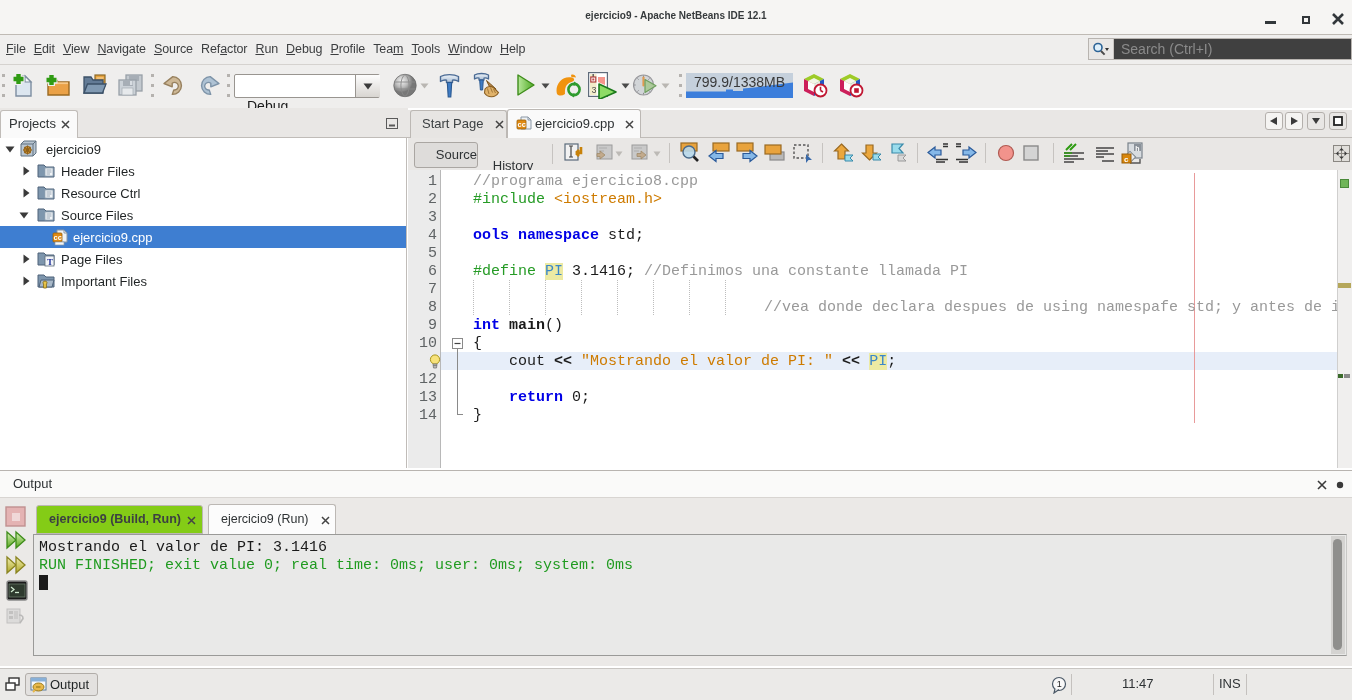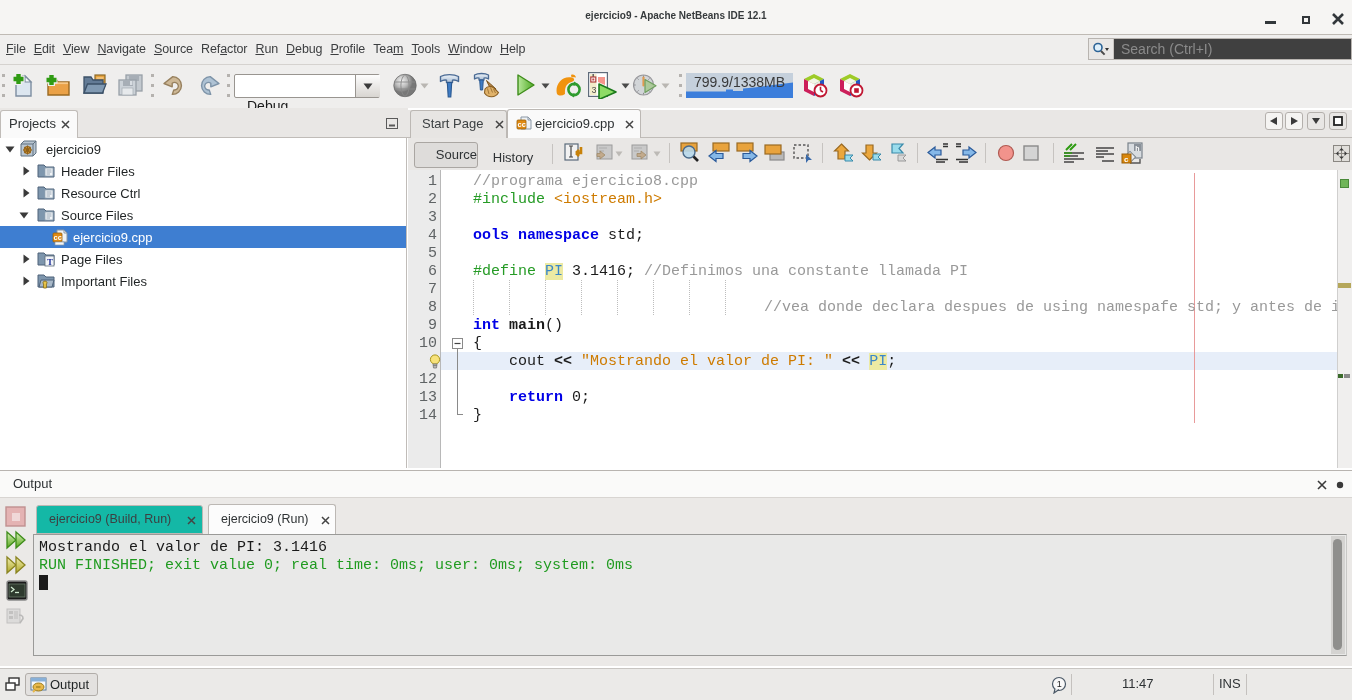--- a/index.html
+++ b/index.html
@@ -349,21 +349,21 @@
         </svg>
       </div>
   <div class="ab" style="left:921px;top:4px;width:18px;height:18px;background:#e8e6e4;border:1px solid #b4b0ac;border-radius:3px;box-sizing:border-box;">
         <svg class="ab" style="left:3px;top:3px;" width="10" height="10" viewBox="0 0 10 10">
           <rect x="1" y="1" width="8" height="8" fill="#fff" stroke="#222" stroke-width="1.8"></rect>
         </svg>
       </div>
 
   <div class="ab" style="left:0;top:30px;width:944px;height:32px;background:#e9e7e5;">
     <div class="ab" style="left:6px;top:4px;width:64px;height:26px;background:#dedcda;border:1px solid #aaa6a2;border-radius:3px;box-sizing:border-box;text-align:right;line-height:24px;font-size:13px;color:#2e3234;">Source</div>
-    <div class="ab" style="left:80px;top:8px;width:50px;height:26px;text-align:center;line-height:24px;font-size:13px;color:#2e3234;">History</div>
+    <div class="ab" style="left:80px;top:16px;width:50px;height:26px;text-align:center;line-height:24px;font-size:13px;color:#2e3234;">History</div>
     <div class="ab" style="left:144px;top:6px;width:1px;height:20px;background:#c6c3c0;"></div>
 
     <svg class="ab" style="left:156px;top:5px;" width="20" height="20" viewBox="0 0 20 20">
       <rect x="1" y="1" width="13" height="16" fill="#f2f2f2" stroke="#5a6a7a" stroke-width="1.2"></rect>
       <path d="M5 3 L9 3 M7 3 L7 14 M5 14 L9 14" stroke="#444" stroke-width="1.2" fill="none"></path>
       <path d="M17 4 L17 10 L12 10 M12 10 L15 7 M12 10 L15 13" stroke="#c8820a" stroke-width="2.6" fill="none"></path>
     </svg>
 
     <svg class="ab" style="left:186px;top:5px;" width="20" height="20" viewBox="0 0 20 20">
       <rect x="3" y="2" width="15" height="14" fill="#c9c9c9" stroke="#9b9b9b" stroke-width="1"></rect>
@@ -600,21 +600,21 @@
         </svg></div>
   <div class="ab" style="left:6px;top:139px;opacity:0.5;"><svg width="20" height="20" viewBox="0 0 20 20">
           <rect x="1" y="2" width="13" height="14" fill="#cfcfcf" stroke="#9a9a9a"></rect>
           <rect x="3" y="4" width="4" height="3" fill="#9a9a9a"></rect>
           <rect x="3" y="9" width="4" height="3" fill="#9a9a9a"></rect>
           <rect x="8" y="4" width="4" height="8" fill="#b0b0b0"></rect>
           <path d="M13 8 C17 8 18 11 16 13 L14 16" fill="none" stroke="#8a8a8a" stroke-width="1.6"></path>
         </svg></div>
 
   <div class="ab" style="left:33px;top:34px;width:1319px;height:32px;">
-    <div class="ab" style="left:3px;top:3px;width:167px;height:29px;background:#14b8a6;border:1px solid #bcb8b4;border-radius:3px 3px 0 0;box-sizing:border-box;">
+    <div class="ab" style="left:3px;top:3px;width:167px;height:29px;background:#84cc16;border:1px solid #bcb8b4;border-radius:3px 3px 0 0;box-sizing:border-box;font-weight:bold;">
       <div class="ab" style="left:12px;top:0;line-height:27px;font-size:12.5px;color:#3c4042;">ejercicio9 (Build, Run)</div>
       <svg class="ab" style="left:150px;top:10px;" width="9" height="9" viewBox="0 0 9 9">
             <path d="M1 1 L8 8 M8 1 L1 8" stroke="#444" stroke-width="1.5"></path>
           </svg>
     </div>
     <div class="ab" style="left:175px;top:2px;width:128px;height:31px;background:#fcfcfc;border:1px solid #bcb8b4;border-bottom:none;border-radius:3px 3px 0 0;box-sizing:border-box;">
       <div class="ab" style="left:12px;top:0;line-height:28px;font-size:12.5px;color:#2e3234;">ejercicio9 (Run)</div>
       <svg class="ab" style="left:112px;top:11px;" width="9" height="9" viewBox="0 0 9 9">
             <path d="M1 1 L8 8 M8 1 L1 8" stroke="#444" stroke-width="1.5"></path>
           </svg>

